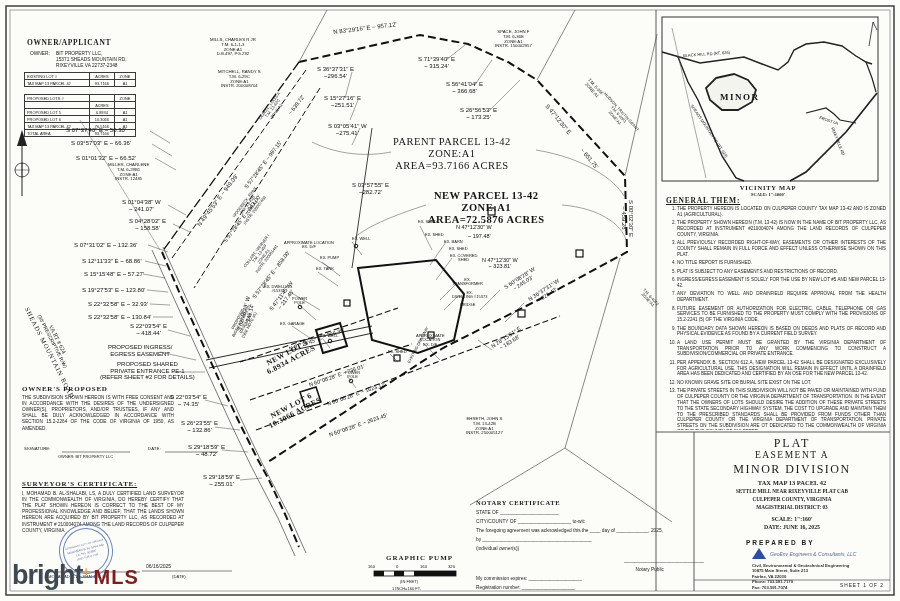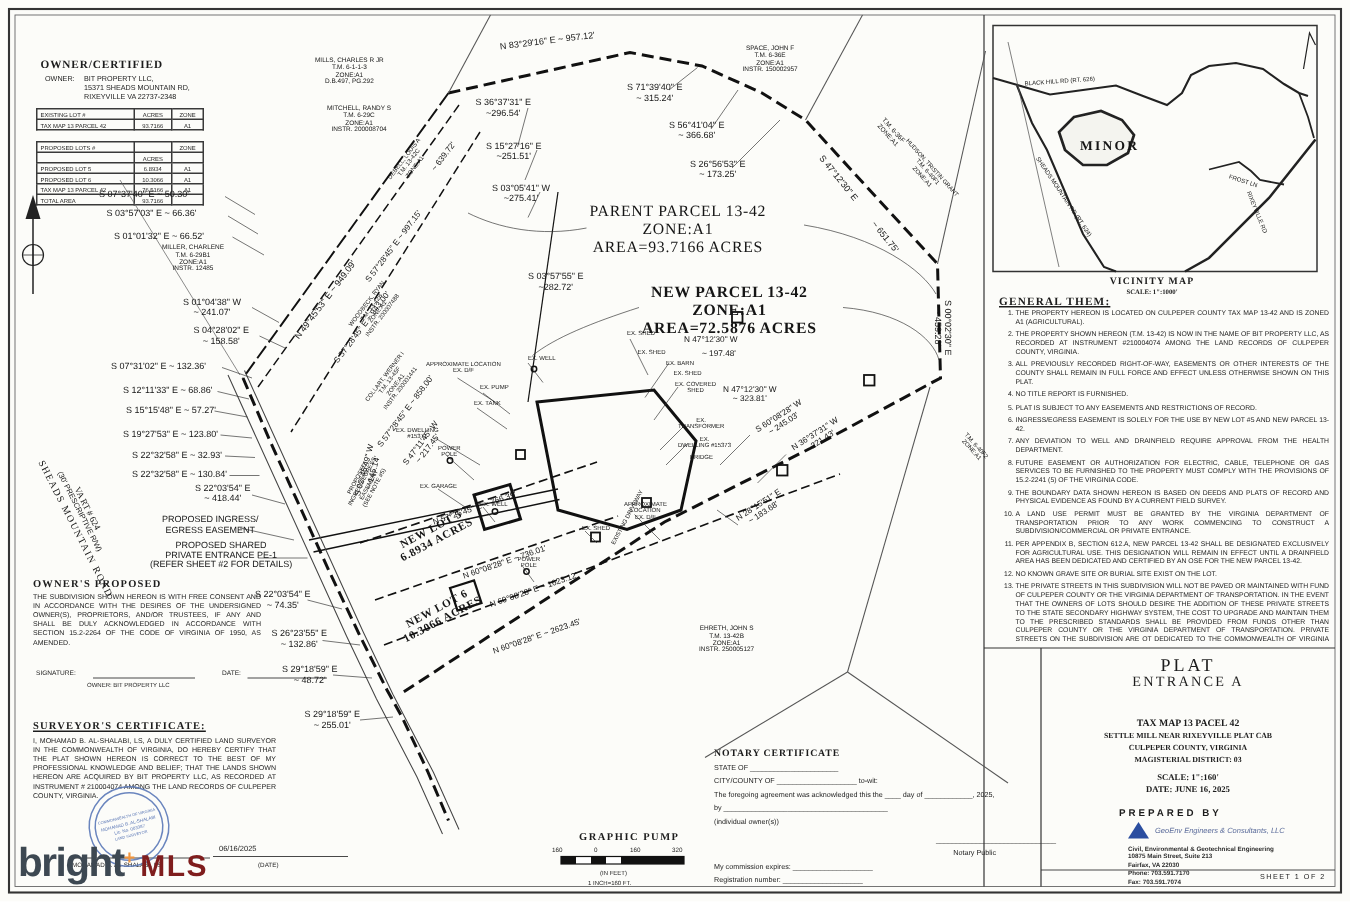--- a/index.html
+++ b/index.html
@@ -339,21 +339,21 @@
 INGRESS/EGRESS
 EASEMENT
 (SEE NOTE #5)</div>
       <div class="lbl" style="left: 683px; top: 54px; font-size: 4px; transform: rotate(-4deg);">BLACK HILL RD (RT. 626)</div>
       <div class="lbl" style="left: 693px; top: 104px; font-size: 4px; transform: rotate(56deg);">SHEADS MOUNTAIN RD (RT. 624)</div>
       <div class="lbl" style="left: 820px; top: 116px; font-size: 4px; transform: rotate(18deg);">FROST LN</div>
       <div class="lbl" style="left: 834px; top: 127px; font-size: 4px; transform: rotate(68deg);">RIXEYVILLE RD</div>
       <div class="lbl serif" style="left: 720px; top: 92px; font-size: 9px; font-weight: bold; letter-spacing: 1.5px;">MINOR</div>
     </div>
 
-  <div class="abs oa-title serif">OWNER/CERTIFIED</div>
+  <div class="abs oa-title serif">OWNER/APPLICANT</div>
   <div class="abs oa-line" style="left:30px;top:51px;">OWNER:</div>
   <div class="abs oa-line" style="left:56px;top:51px;">BIT PROPERTY LLC,</div>
   <div class="abs oa-line" style="left:56px;top:57px;">15371 SHEADS MOUNTAIN RD,</div>
   <div class="abs oa-line" style="left:56px;top:63px;">RIXEYVILLE VA 22737-2348</div>
   <table class="ptable" style="left:24px;top:72px;">
     <tbody>
         <tr>
           <td>EXISTING LOT #</td>
           <td>ACRES</td>
           <td>ZONE</td>
@@ -463,21 +463,22 @@
         <li>FUTURE EASEMENT OR AUTHORIZATION FOR ELECTRIC, CABLE, TELEPHONE OR GAS SERVICES TO BE FURNISHED TO THE PROPERTY MUST COMPLY WITH THE PROVISIONS OF 15.2-2241 (5) OF THE VIRGINIA CODE.</li>
         <li>THE BOUNDARY DATA SHOWN HEREON IS BASED ON DEEDS AND PLATS OF RECORD AND PHYSICAL EVIDENCE AS FOUND BY A CURRENT FIELD SURVEY.</li>
         <li>A LAND USE PERMIT MUST BE GRANTED BY THE VIRGINIA DEPARTMENT OF TRANSPORTATION PRIOR TO ANY WORK COMMENCING TO CONSTRUCT A SUBDIVISION/COMMERCIAL OR PRIVATE ENTRANCE.</li>
         <li>PER APPENDIX B, SECTION 612.A, NEW PARCEL 13-42 SHALL BE DESIGNATED EXCLUSIVELY FOR AGRICULTURAL USE. THIS DESIGNATION WILL REMAIN IN EFFECT UNTIL A DRAINFIELD AREA HAS BEEN DEDICATED AND CERTIFIED BY AN OSE FOR THE NEW PARCEL 13-42.</li>
         <li>NO KNOWN GRAVE SITE OR BURIAL SITE EXIST ON THE LOT.</li>
         <li>THE PRIVATE STREETS IN THIS SUBDIVISION WILL NOT BE PAVED OR MAINTAINED WITH FUND OF CULPEPER COUNTY OR THE VIRGINIA DEPARTMENT OF TRANSPORTATION. IN THE EVENT THAT THE OWNERS OF LOTS SHOULD DESIRE THE ADDITION OF THESE PRIVATE STREETS TO THE STATE SECONDARY HIGHWAY SYSTEM, THE COST TO UPGRADE AND MAINTAIN THEM TO THE PRESCRIBED STANDARDS SHALL BE PROVIDED FROM FUNDS OTHER THAN CULPEPER COUNTY OR THE VIRGINIA DEPARTMENT OF TRANSPORTATION. PRIVATE STREETS ON THE SUBDIVISION ARE OT DEDICATED TO THE COMMONWEALTH OF VIRGINIA OR THE THE COUNTY OF CULPEPER.</li>
       </ol>
   </div>
 
   <div class="tb" style="top:436px;font-size:12px;letter-spacing:2px;">PLAT</div>
-  <div class="tb" style="top:450px;font-size:9.5px;letter-spacing:1.5px;">ENTRANCE A</div>
+  <div class="tb" style="top:450px;font-size:9.5px;letter-spacing:1.5px;">EASEMENT A</div>
+  <div class="tb" style="top:462px;font-size:12px;letter-spacing:1.5px;">MINOR DIVISION</div>
   <div class="tb" style="top:479px;font-size:6.5px;font-weight:bold;">TAX MAP 13 PACEL 42</div>
   <div class="tb" style="top:488px;font-size:5.2px;font-weight:bold;">SETTLE MILL NEAR RIXEYVILLE PLAT CAB</div>
   <div class="tb" style="top:496px;font-size:5.2px;font-weight:bold;">CULPEPER COUNTY, VIRGINIA</div>
   <div class="tb" style="top:504px;font-size:5.2px;font-weight:bold;">MAGISTERIAL DISTRICT: 03</div>
   <div class="tb" style="top:516px;font-size:5.8px;font-weight:bold;">SCALE: 1":160'</div>
   <div class="tb" style="top:524px;font-size:5.8px;font-weight:bold;">DATE: JUNE 16, 2025</div>
   <div class="abs" style="left:746px;top:539px;font-size:6.5px;font-weight:bold;letter-spacing:2px;">PREPARED BY</div>
   <div class="tri" style="left:752px;top:548px;border-bottom:11px solid #2b4ea0;"></div>
   <div class="abs" style="left:770px;top:551px;font-size:5px;font-style:italic;color:#5a6b9a;">GeoEnv Engineers &amp; Consultants, LLC</div>
   <div class="firmdet">

